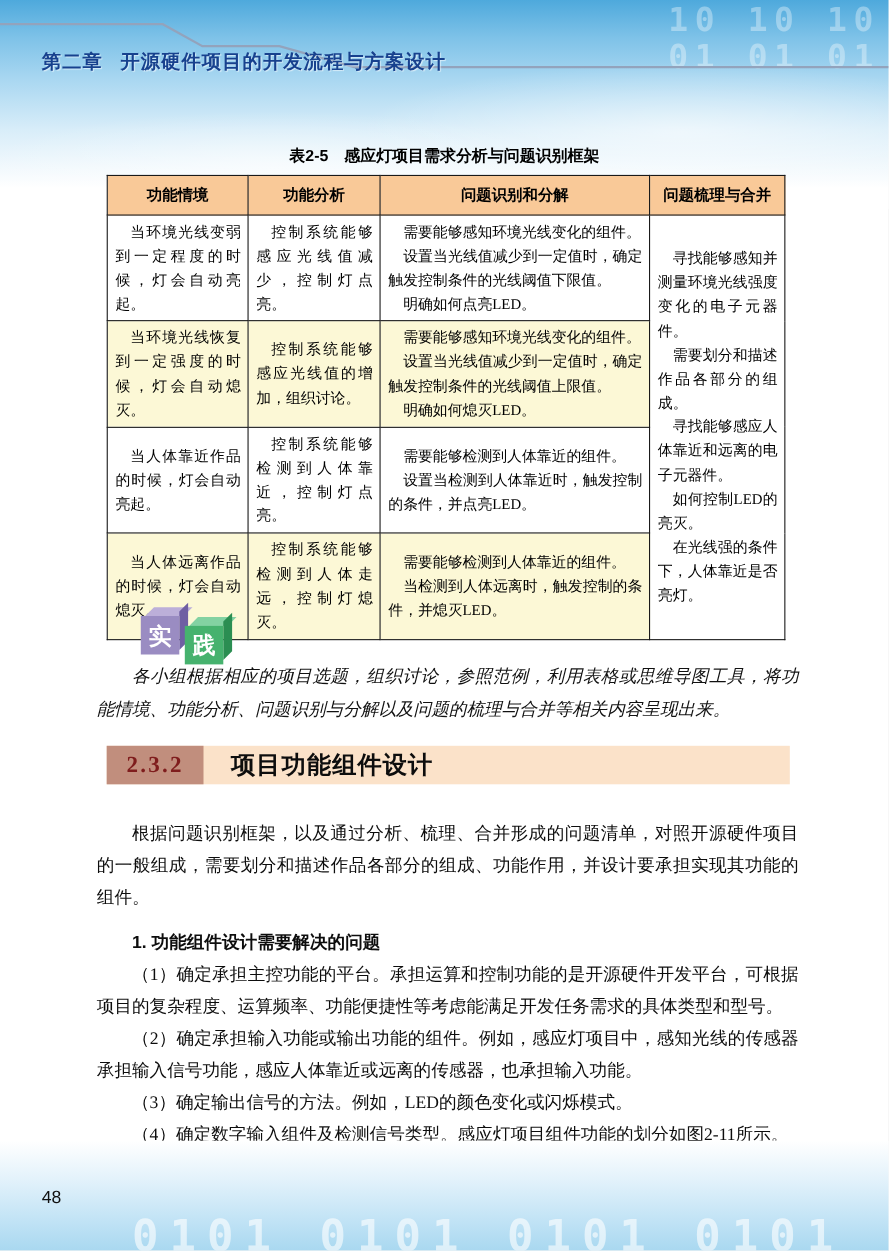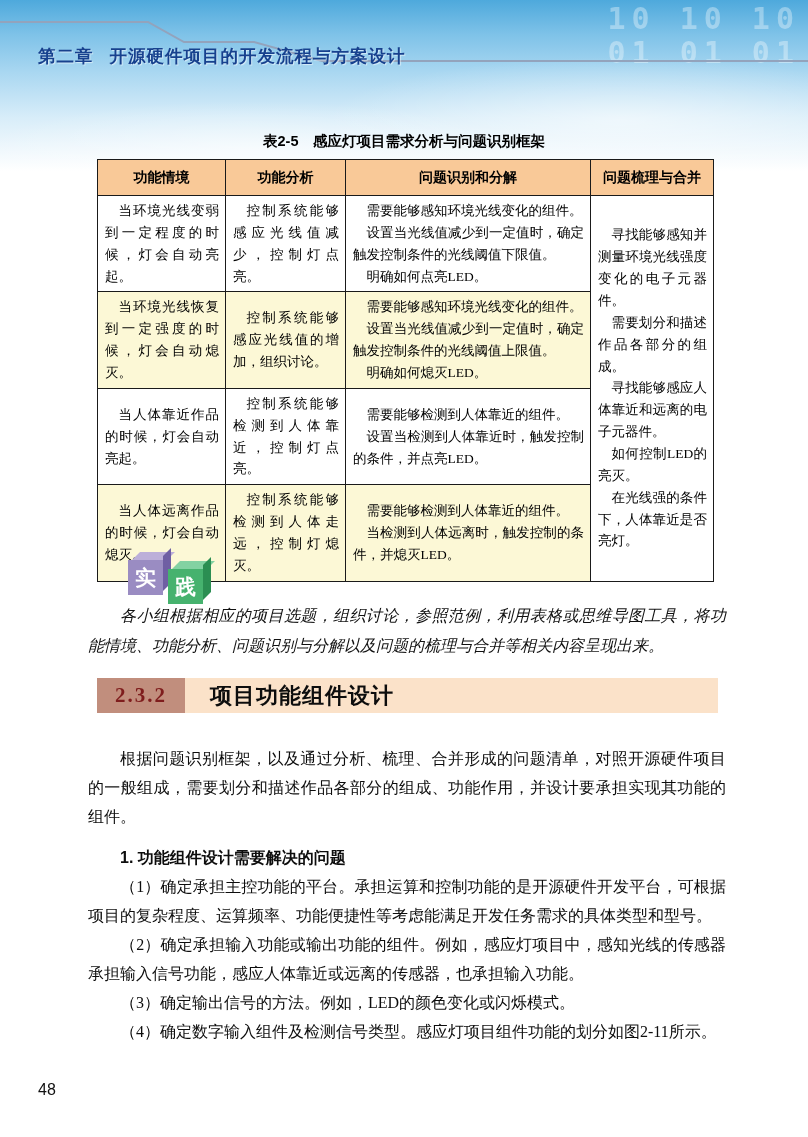--- a/index.html
+++ b/index.html
@@ -223,15 +223,18 @@
 
   <div class="body-text">
     <p>根据问题识别框架，以及通过分析、梳理、合并形成的问题清单，对照开源硬件项目的一般组成，需要划分和描述作品各部分的组成、功能作用，并设计要承担实现其功能的组件。</p>
     <p class="sub">1. 功能组件设计需要解决的问题</p>
     <p>（1）确定承担主控功能的平台。承担运算和控制功能的是开源硬件开发平台，可根据项目的复杂程度、运算频率、功能便捷性等考虑能满足开发任务需求的具体类型和型号。</p>
     <p>（2）确定承担输入功能或输出功能的组件。例如，感应灯项目中，感知光线的传感器承担输入信号功能，感应人体靠近或远离的传感器，也承担输入功能。</p>
     <p>（3）确定输出信号的方法。例如，LED的颜色变化或闪烁模式。</p>
     <p>（4）确定数字输入组件及检测信号类型。感应灯项目组件功能的划分如图2-11所示。</p>
   </div>
 
+  <div class="footer">
+    <div class="bin-mark-bottom">0101 0101 0101 0101</div>
+  </div>
   <div class="page-num">48</div>
 
 </div>
 
 </body></html>

